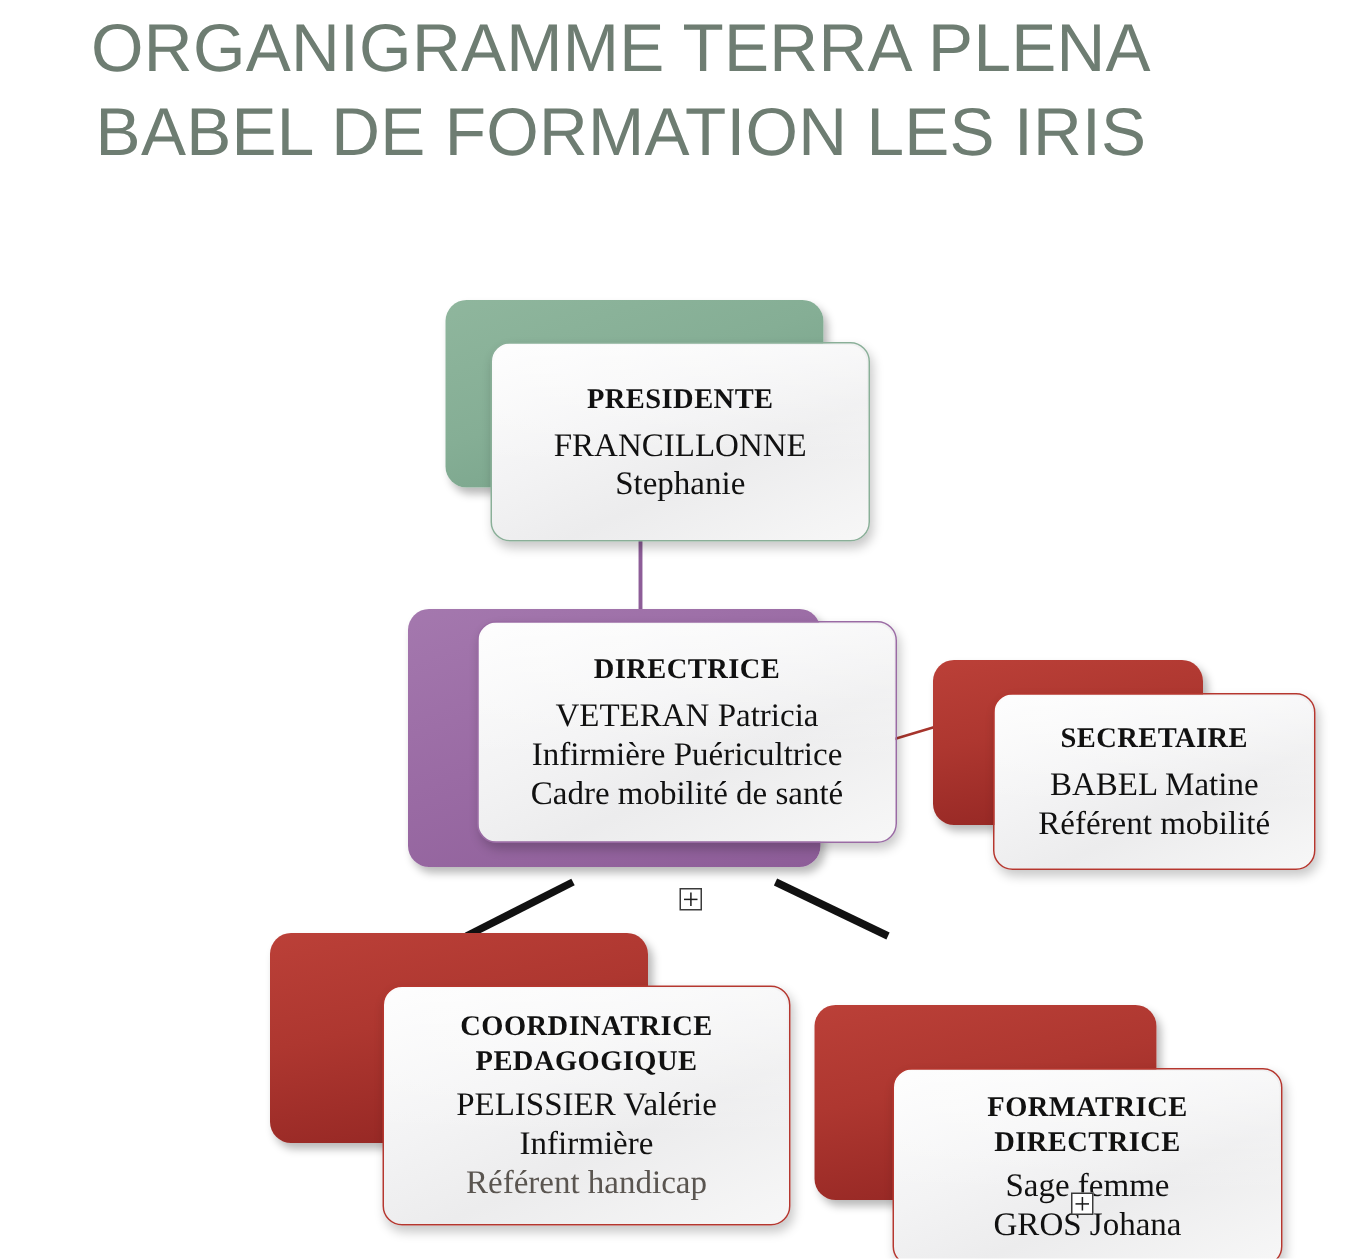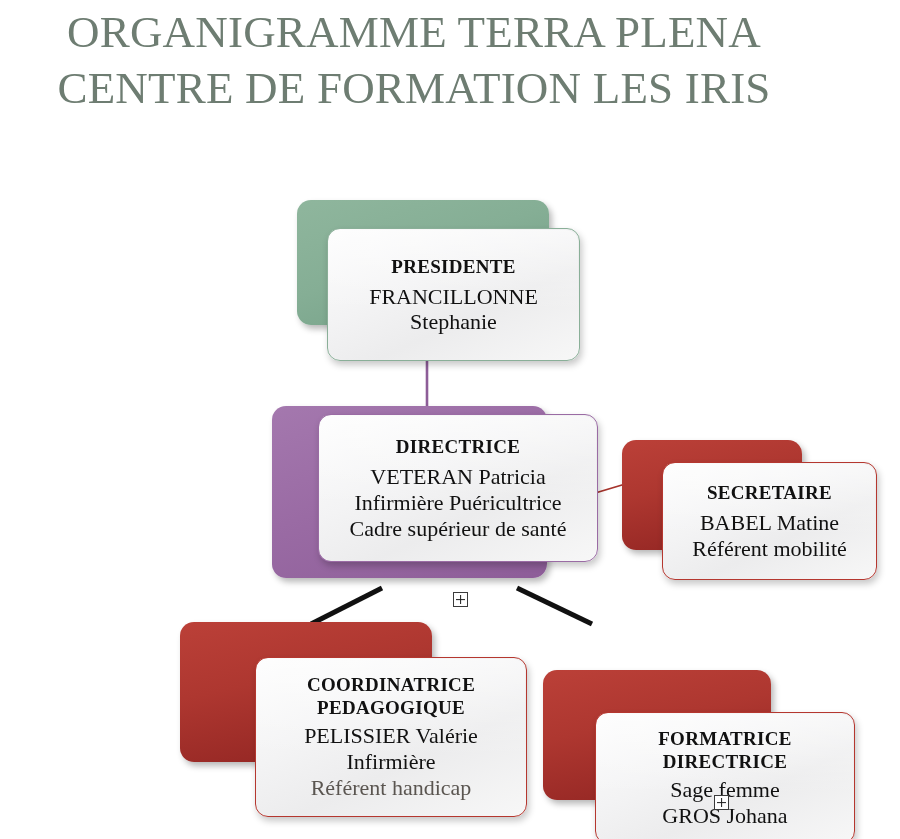--- a/index.html
+++ b/index.html
@@ -23,21 +23,21 @@
   }
 
   
   .title-block {
     position: absolute;
     left: 0;
     top: 4px;
     width: 828px;
     text-align: center;
     color: #6e7d72;
-    font-family: Liberation Serif, serif;
+    font-family: Liberation Sans, sans-serif;
     font-size: 45px;
     line-height: 56px;
     letter-spacing: 0.2px;
     white-space: nowrap;
   }
   .title-line { display: block; }
 
   
   #links {
     position: absolute;
@@ -144,21 +144,21 @@
     transform: translateX(-50%);
   }
 </style>
 </head>
 <body>
 
 <div id="canvas">
 
   <div class="title-block">
     <span class="title-line">ORGANIGRAMME TERRA PLENA</span>
-    <span class="title-line">CENTRE DE FORMATION LES IRIS</span>
+    <span class="title-line">BABEL DE FORMATION LES IRIS</span>
   </div>
 
   <svg id="links" viewBox="0 0 900 839" width="900" height="839">
 
     <line x1="427" y1="300" x2="427" y2="412" stroke="#8d5d98" stroke-width="2.6"></line>
 
     <line x1="505" y1="520" x2="632" y2="482" stroke="#a6342c" stroke-width="1.7"></line>
 
     <line x1="382" y1="588" x2="311" y2="624" stroke="#111111" stroke-width="5"></line>
 
@@ -176,21 +176,21 @@
     </div>
   </div>
 
   <div class="node" style="left:272px; top:406px; width:335px; height:180px;">
     <div class="plate purple" style="left:0; top:0; width:275px; height:172px;"></div>
     <div class="face b-purple" style="left:46px; top:8px; width:280px; height:148px; padding:8px 10px;">
       <div class="txt">
         <div class="role">DIRECTRICE</div>
         <div class="line">VETERAN Patricia</div>
         <div class="line">Infirmière Puéricultrice</div>
-        <div class="line">Cadre supérieur de santé</div>
+        <div class="line">Cadre mobilité de santé</div>
       </div>
     </div>
   </div>
 
   <div class="plus" style="left:453px; top:592px;"></div>
 
   <div class="node" style="left:622px; top:440px; width:260px; height:150px;">
     <div class="plate red" style="left:0; top:0; width:180px; height:110px;"></div>
     <div class="face b-red" style="left:40px; top:22px; width:215px; height:118px; padding:6px 8px;">
       <div class="txt">

